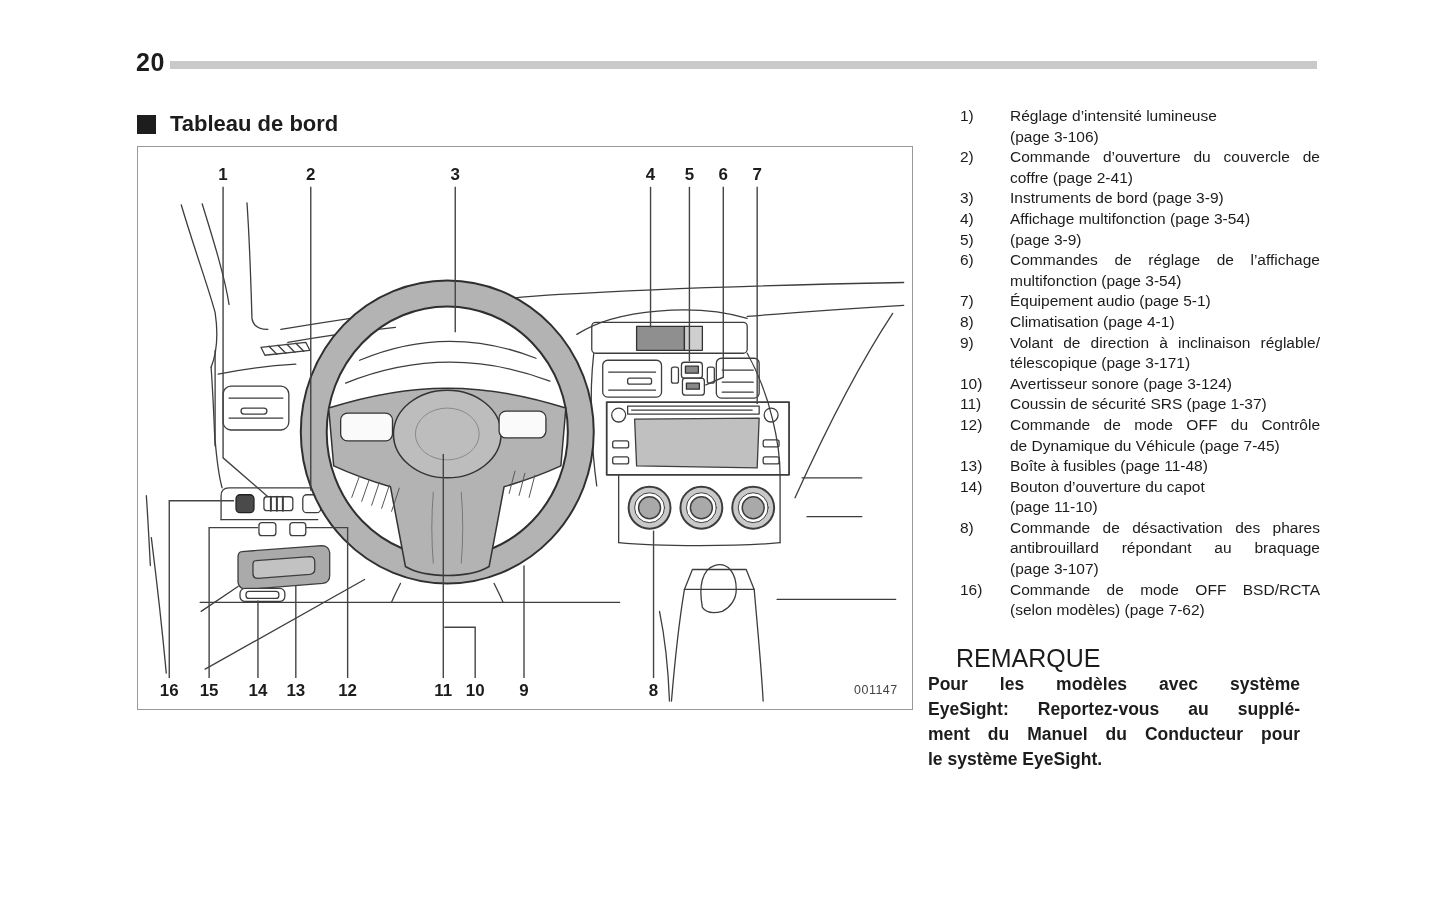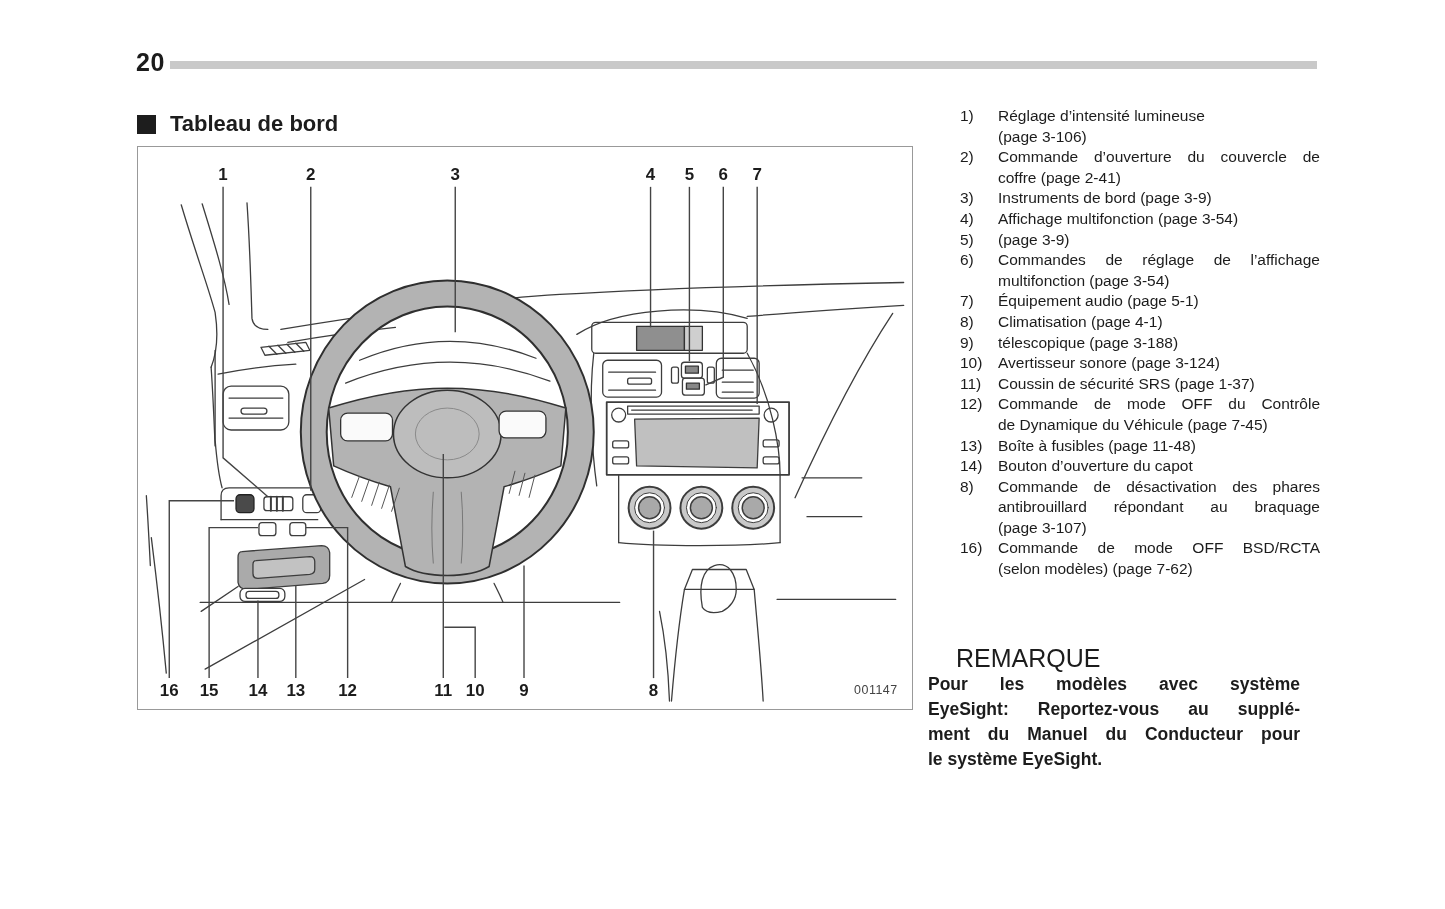--- a/index.html
+++ b/index.html
@@ -9,21 +9,21 @@
   .rule{position:absolute;left:170px;top:61px;width:1147px;height:8px;background:#c9c9c9;}
   .section-heading{position:absolute;left:137px;top:111px;display:flex;align-items:center;gap:14px;
         font-size:22px;font-weight:bold;}
   .sq{width:19px;height:19px;background:#1d1d1d;display:inline-block;}
   .diagram{position:absolute;left:137px;top:146px;width:776px;height:564px;margin:0;
         border:1.5px solid #999;box-sizing:border-box;background:#fff;}
   .diagram svg{display:block;width:100%;height:100%;}
   .legend{position:absolute;left:960px;top:106px;width:360px;font-size:15.5px;line-height:20.6px;}
   .item{display:flex;}
   .num{width:38px;flex:none;}
-  .txt{flex:1;}
+  .txt{flex:1;margin-left:12px;}
   .jl{text-align:justify;text-align-last:justify;}
   .remarque{position:absolute;left:948px;top:636px;font-size:25px;font-weight:normal;margin:8px;}
   .note{position:absolute;left:928px;top:672px;width:372px;font-size:17.5px;font-weight:bold;line-height:25px;}
   .art{stroke:#3d3d3d;fill:none;stroke-width:1.3;stroke-linecap:round;stroke-linejoin:round;}
   .leader{stroke:#444;stroke-width:1.4;fill:none;}
   .callout{font-size:17px;font-weight:bold;fill:#1c1c1c;}
   .figcode{font-size:12.5px;fill:#444;letter-spacing:.5px;}
 </style>
 </head>
 <body>
@@ -286,21 +286,22 @@
       </div>
     <div class="item">
         <div class="num">8)</div>
         <div class="txt">
           <div>Climatisation (page 4-1)</div>
         </div>
       </div>
     <div class="item">
         <div class="num">9)</div>
         <div class="txt">
-          <div>télescopique (page 3-188)</div>
+          <div class="jl">Volant de direction à inclinaison réglable/</div>
+          <div>télescopique (page 3-171)</div>
         </div>
       </div>
     <div class="item">
         <div class="num">10)</div>
         <div class="txt">
           <div>Avertisseur sonore (page 3-124)</div>
         </div>
       </div>
     <div class="item">
         <div class="num">11)</div>
@@ -318,20 +319,21 @@
     <div class="item">
         <div class="num">13)</div>
         <div class="txt">
           <div>Boîte à fusibles (page 11-48)</div>
         </div>
       </div>
     <div class="item">
         <div class="num">14)</div>
         <div class="txt">
           <div>Bouton d’ouverture du capot</div>
+          <div>(page 11-10)</div>
         </div>
       </div>
     <div class="item">
         <div class="num">8)</div>
         <div class="txt">
           <div class="jl">Commande de désactivation des phares</div>
           <div class="jl">antibrouillard répondant au braquage</div>
           <div>(page 3-107)</div>
         </div>
       </div>

